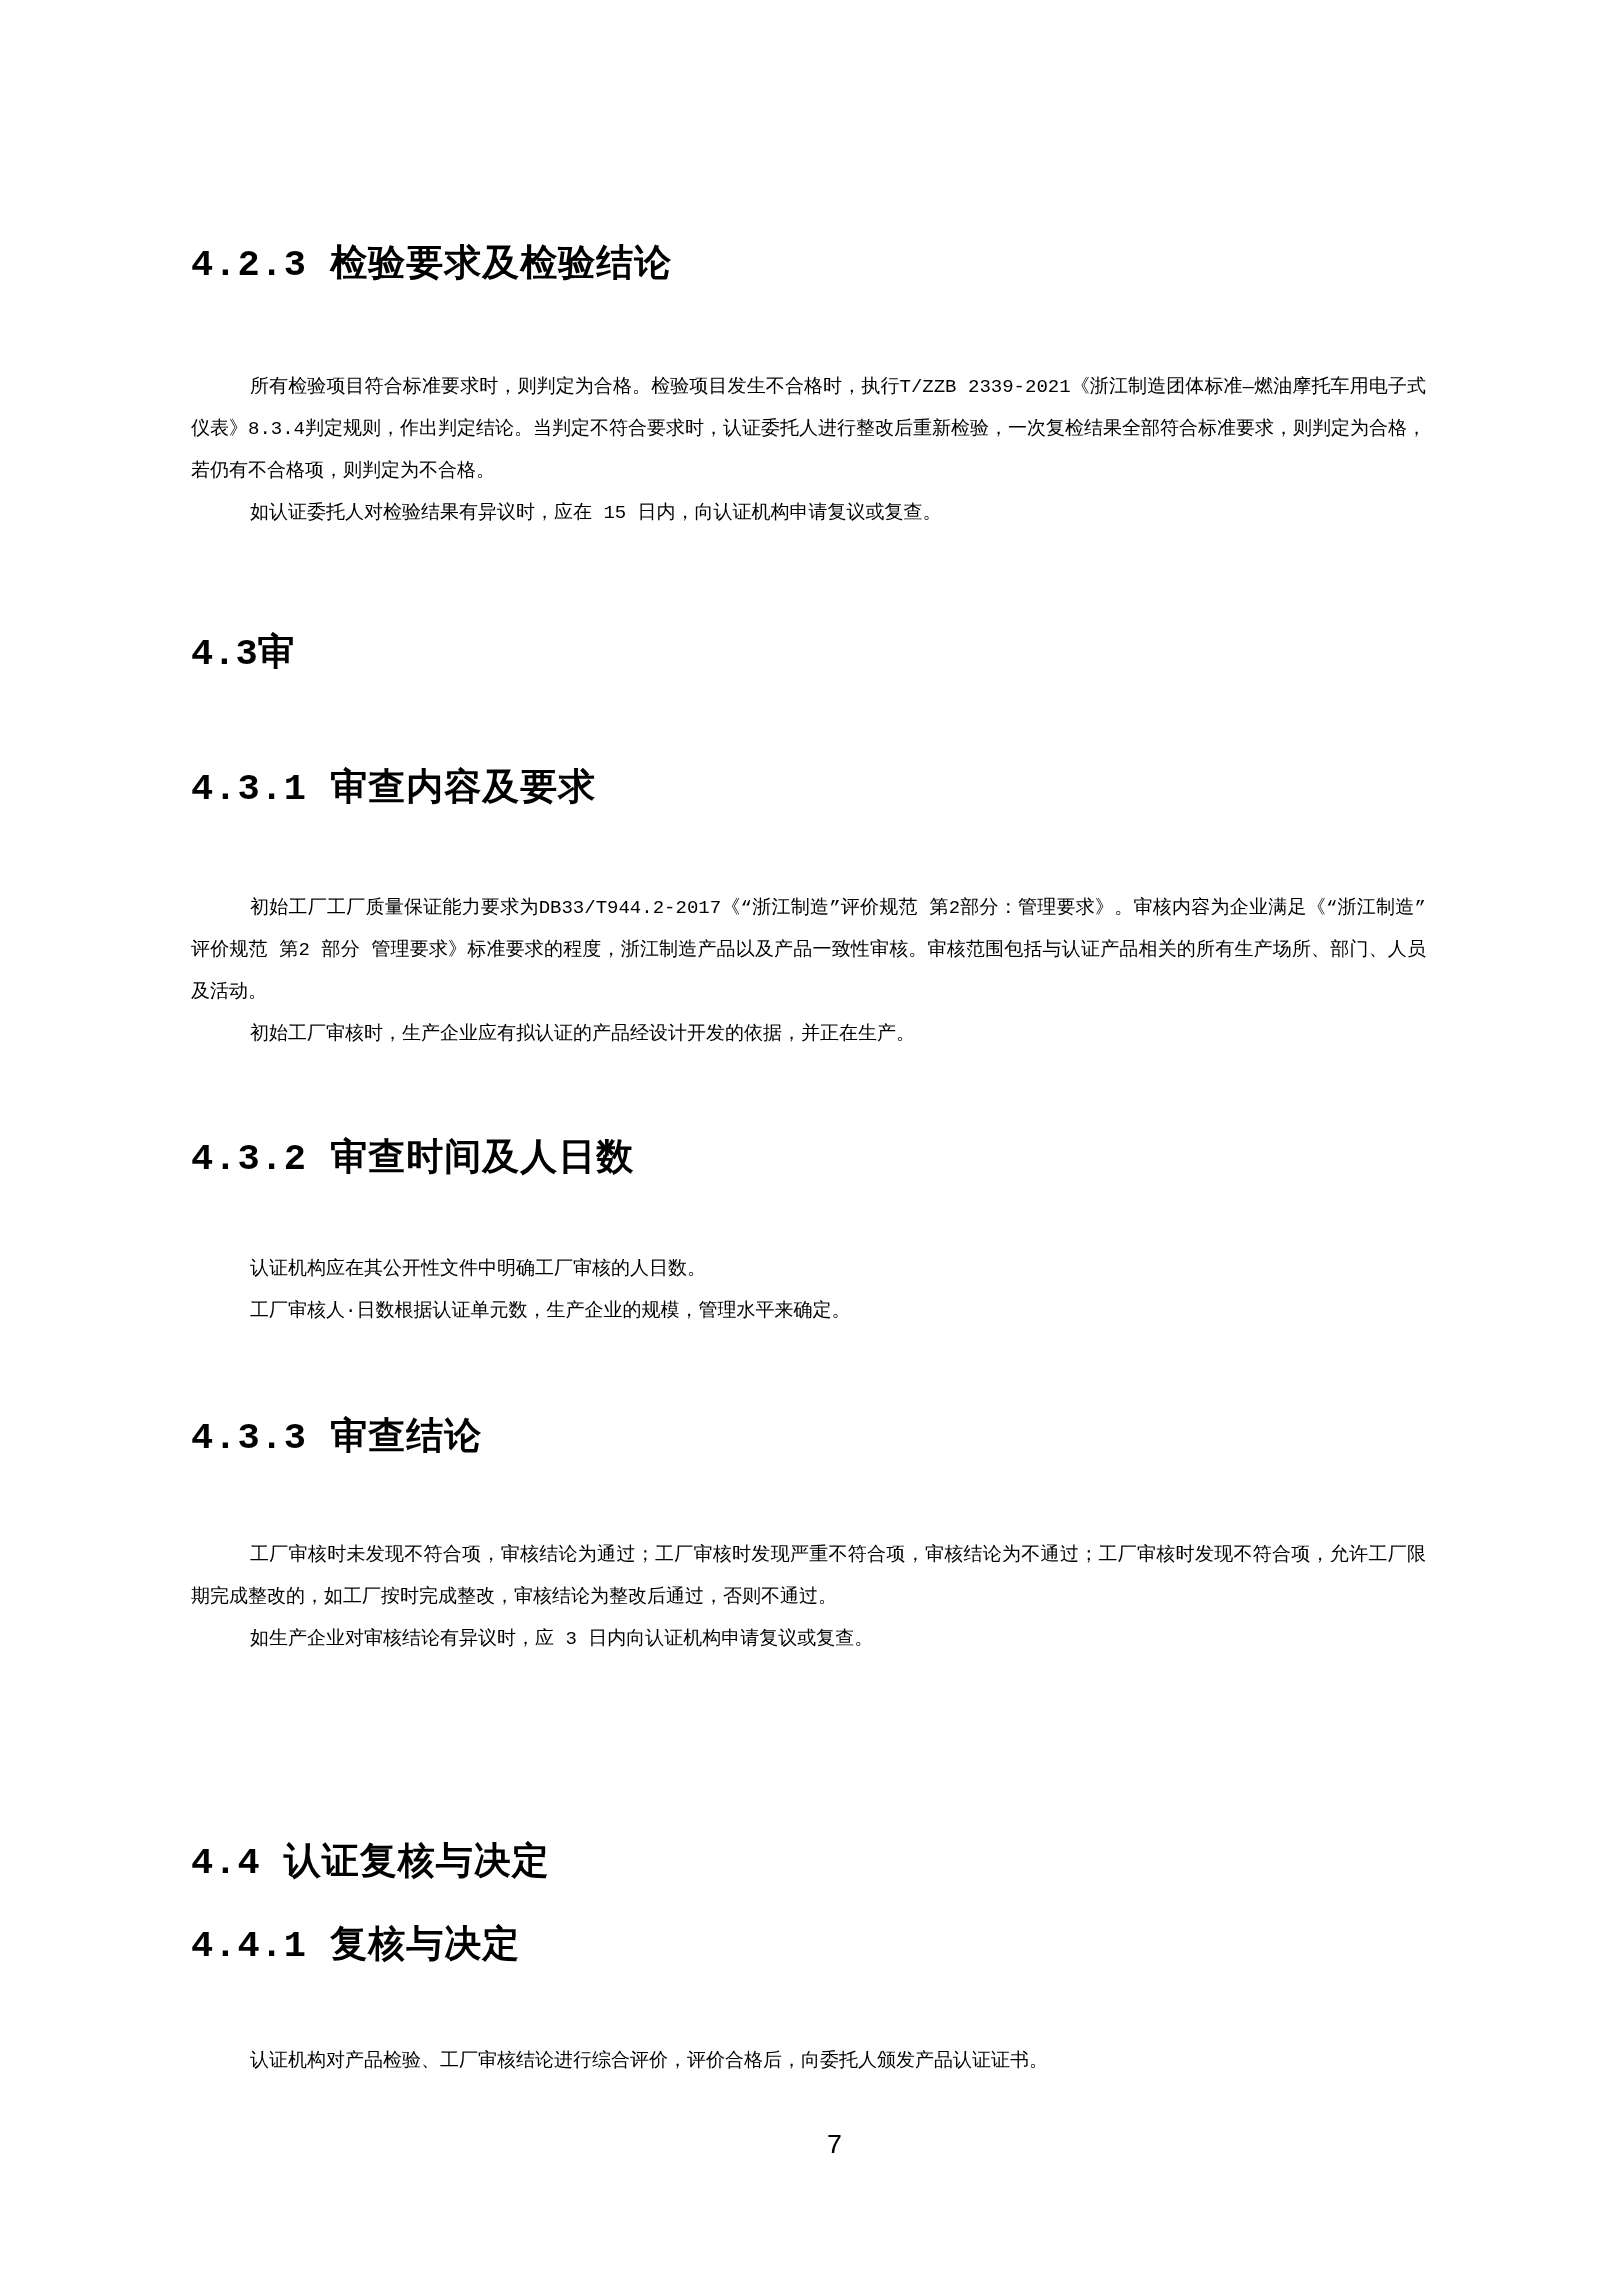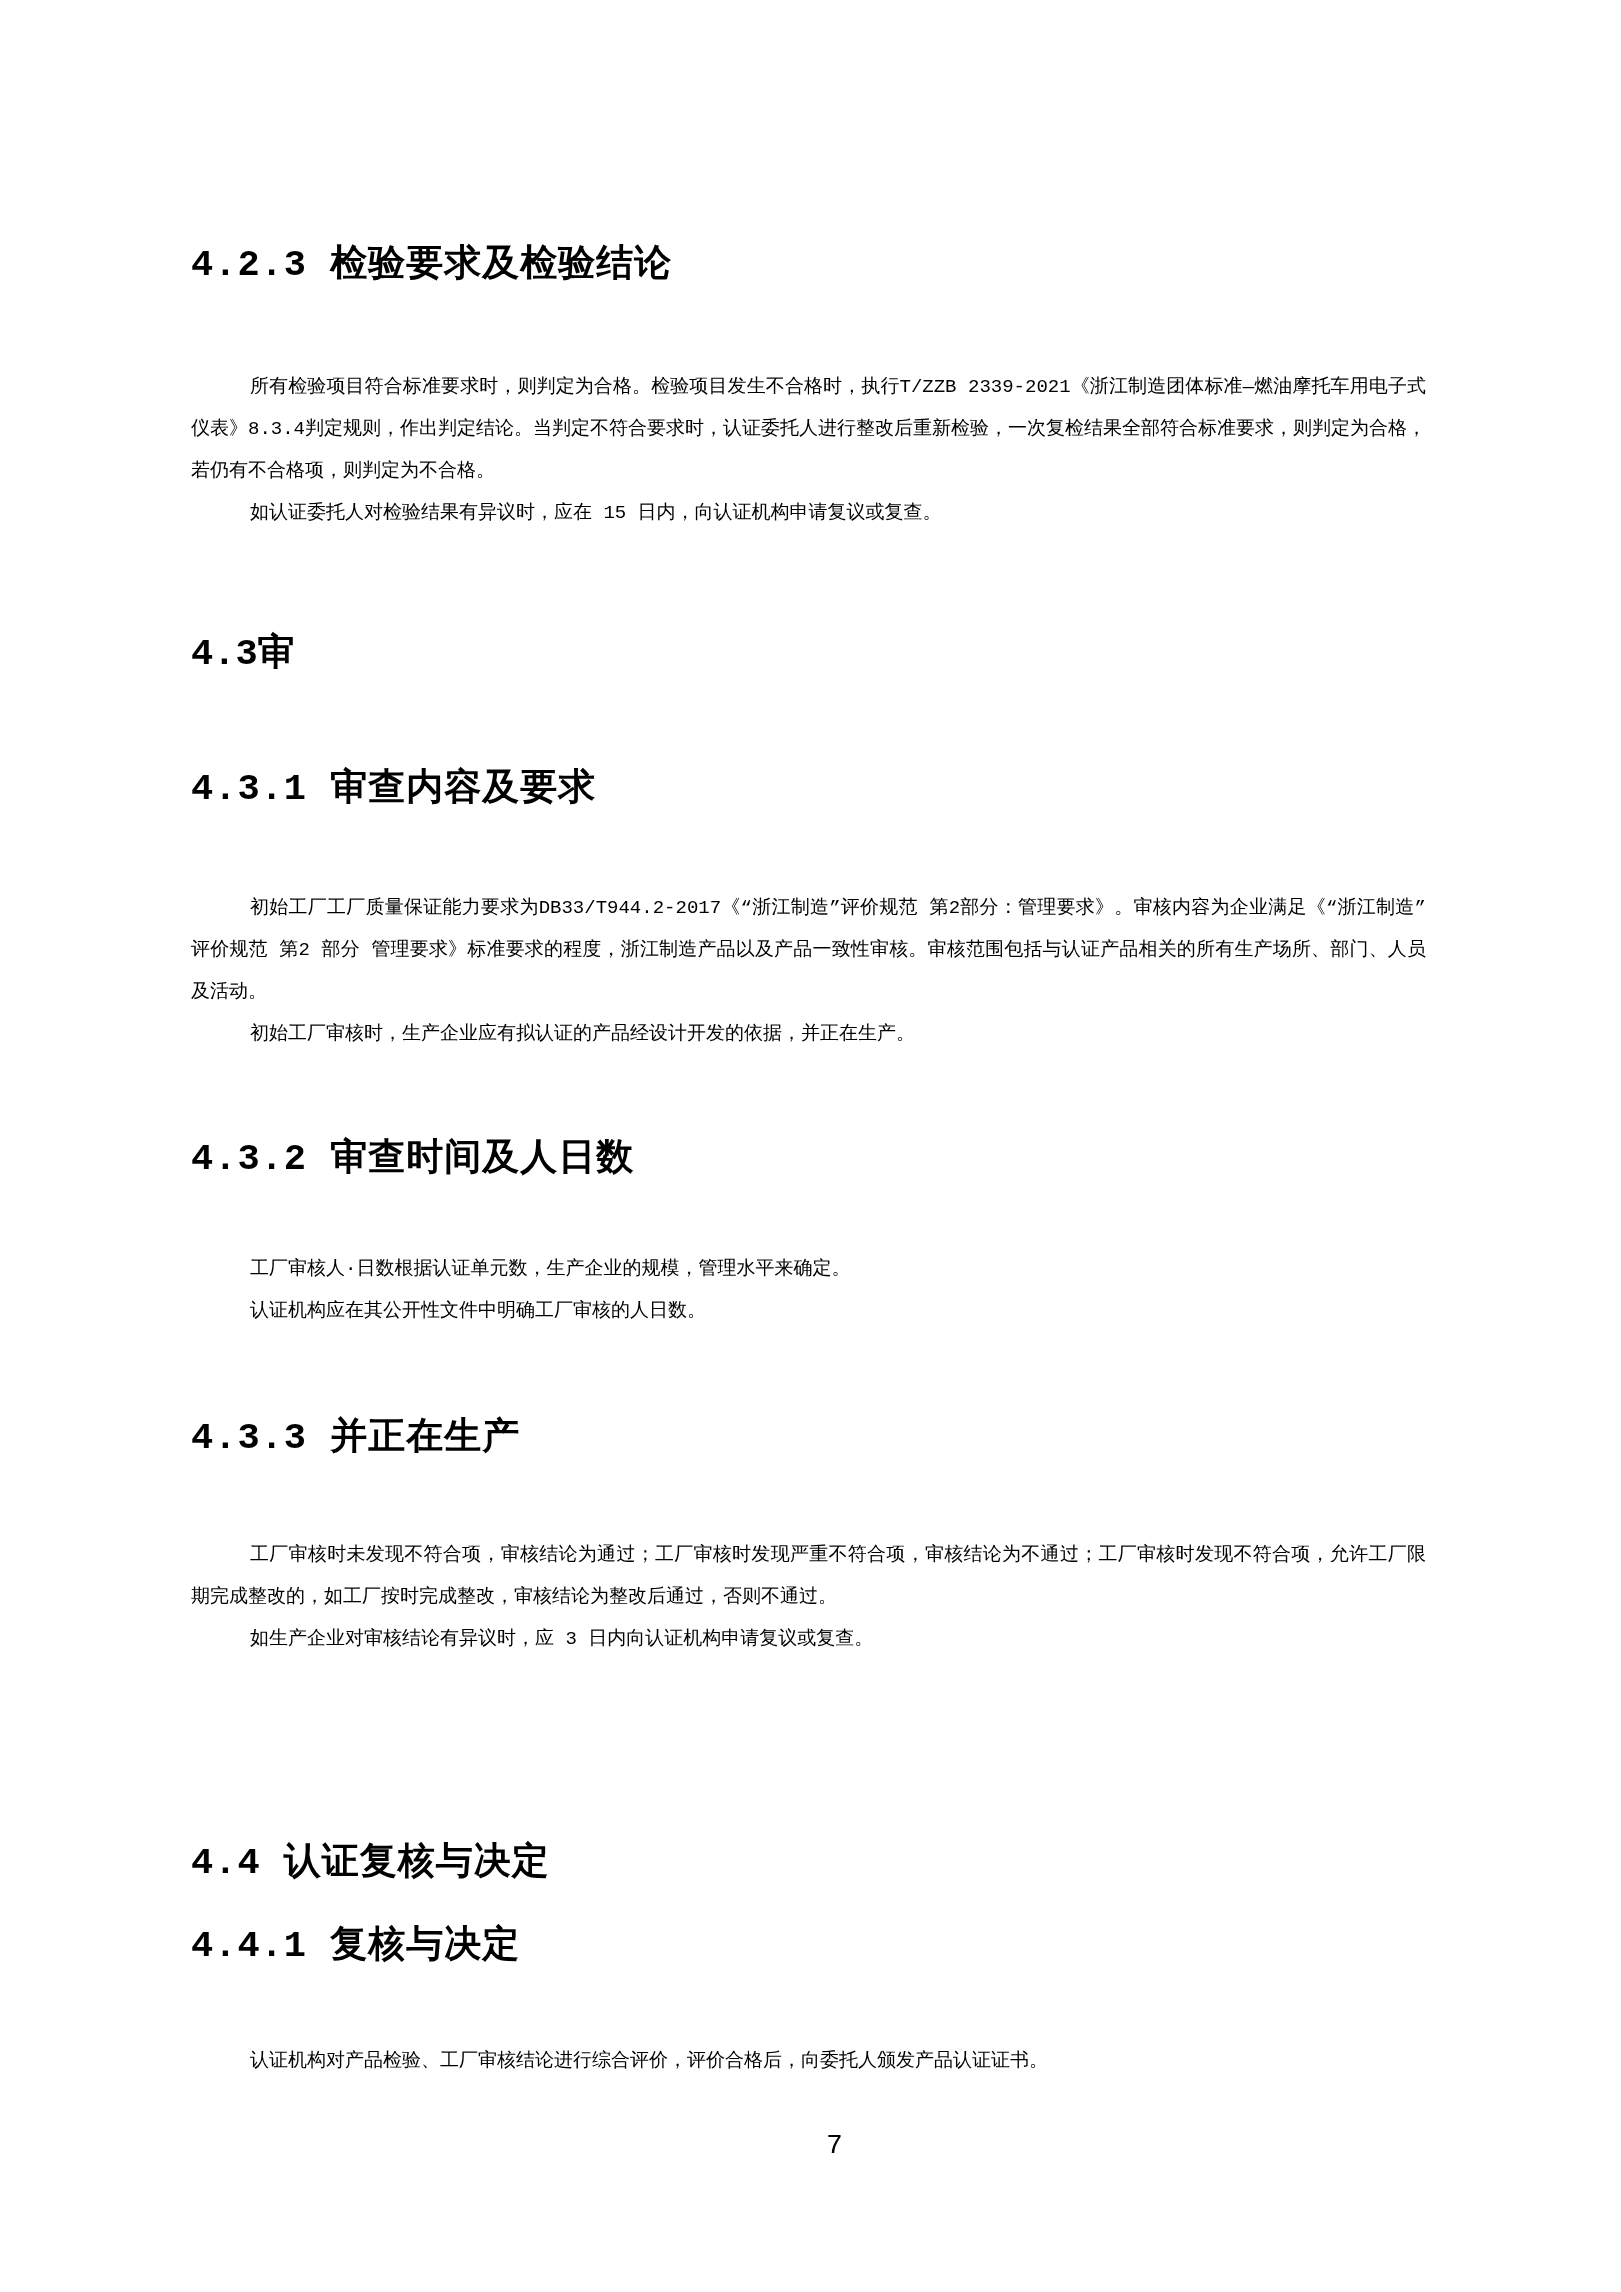--- a/index.html
+++ b/index.html
@@ -85,25 +85,25 @@
   <h2 class="heading h431">4.3.1 审查内容及要求</h2>
 
   <div class="block b431">
     <p>初始工厂工厂质量保证能力要求为DB33/T944.2-2017《“浙江制造”评价规范 第2部分：管理要求》。审核内容为企业满足《“浙江制造” 评价规范 第2 部分 管理要求》标准要求的程度，浙江制造产品以及产品一致性审核。审核范围包括与认证产品相关的所有生产场所、部门、人员及活动。</p>
     <p>初始工厂审核时，生产企业应有拟认证的产品经设计开发的依据，并正在生产。</p>
   </div>
 
   <h2 class="heading h432">4.3.2 审查时间及人日数</h2>
 
   <div class="block b432">
+    <p>认证机构应在其公开性文件中明确工厂审核的人日数。</p>
     <p>工厂审核人·日数根据认证单元数，生产企业的规模，管理水平来确定。</p>
-    <p>认证机构应在其公开性文件中明确工厂审核的人日数。</p>
   </div>
 
-  <h2 class="heading h433">4.3.3 并正在生产</h2>
+  <h2 class="heading h433">4.3.3 审查结论</h2>
 
   <div class="block b433">
     <p>工厂审核时未发现不符合项，审核结论为通过；工厂审核时发现严重不符合项，审核结论为不通过；工厂审核时发现不符合项，允许工厂限期完成整改的，如工厂按时完成整改，审核结论为整改后通过，否则不通过。</p>
     <p>如生产企业对审核结论有异议时，应 3 日内向认证机构申请复议或复查。</p>
   </div>
 
   <h2 class="heading h44">4.4 认证复核与决定</h2>
 
   <h2 class="heading h441">4.4.1 复核与决定</h2>
 

